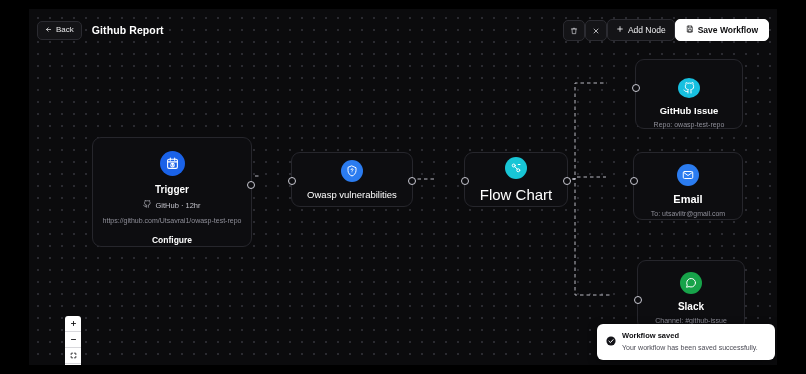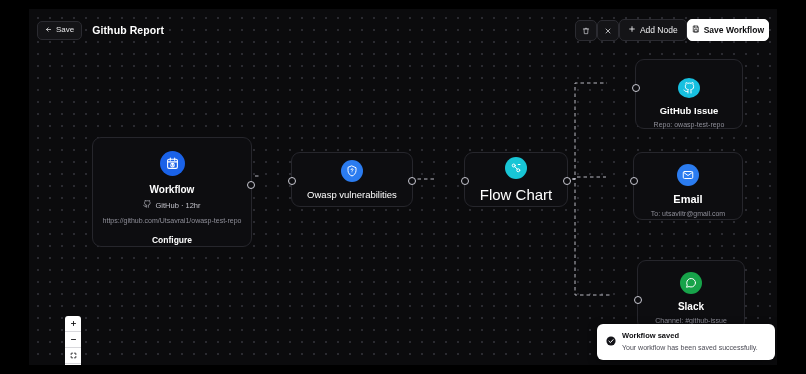--- a/index.html
+++ b/index.html
@@ -107,21 +107,21 @@
   .save-btn {
     display: flex;
     align-items: center;
     gap: 4px;
     background: #ffffff;
     border: 1px solid #ffffff;
     border-radius: 5px;
     color: #0d0d0f;
     font-size: 8.5px;
     font-weight: bold;
-    padding: 5px 4px;
+    padding: 5px 10px;
     line-height: 1;
     cursor: pointer;
   }
 
   
   .node {
     position: absolute;
     background: #0d0d10;
     border: 1px solid #26262c;
     border-radius: 9px;
@@ -341,21 +341,21 @@
     <div class="node" id="node-trigger">
       <div class="node-icon">
         <svg width="13" height="13" viewBox="0 0 24 24" fill="none" stroke="#ffffff" stroke-width="2" stroke-linecap="round">
           <rect x="3" y="4" width="18" height="17" rx="2.5"></rect>
           <path d="M3 9 H21"></path>
           <path d="M8 2 V6 M16 2 V6"></path>
           <circle cx="12" cy="15" r="3.2"></circle>
           <path d="M12 13.6 V15 L13 15.7"></path>
         </svg>
       </div>
-      <div class="node-title">Workflow</div>
+      <div class="node-title">Trigger</div>
       <div class="node-sub-row">
         <span>
           <svg width="8" height="8" viewBox="0 0 24 24" fill="none" stroke="#c3c3cb" stroke-width="2" stroke-linecap="round" stroke-linejoin="round">
             <path d="M9 19c-5 1.5-5-2.5-7-3m14 6v-3.9a3.4 3.4 0 0 0-.9-2.6c3-.3 6.2-1.5 6.2-6.7A5.2 5.2 0 0 0 20 4.8a4.9 4.9 0 0 0-.1-3.6s-1.1-.3-3.6 1.4a12.3 12.3 0 0 0-6.6 0C7.2.9 6.1 1.2 6.1 1.2A4.9 4.9 0 0 0 6 4.8a5.2 5.2 0 0 0-1.4 3.6c0 5.2 3.2 6.4 6.2 6.7a3.4 3.4 0 0 0-.9 2.6V22"></path>
           </svg>
         </span>
         <span>GitHub · 12hr</span>
       </div>
       <div class="node-link">https://github.com/Utsavrai1/owasp-test-repo</div>
       <div class="node-action">Configure</div>
@@ -447,21 +447,21 @@
   </div>
 
   <div class="header">
     <div class="hdr-left">
       <div class="back-btn">
         <span>
           <svg width="7" height="7" viewBox="0 0 24 24" fill="none" stroke="#e8e8ea" stroke-width="2.6" stroke-linecap="round" stroke-linejoin="round">
             <path d="M19 12 H5 M11 6 L5 12 L11 18"></path>
           </svg>
         </span>
-        <span>Save</span>
+        <span>Back</span>
       </div>
       <div class="page-title">Github Report</div>
     </div>
     <div class="hdr-right">
       <div class="icon-btn">
         <span>
           <svg width="8" height="8" viewBox="0 0 24 24" fill="none" stroke="#d8d8dc" stroke-width="2" stroke-linecap="round" stroke-linejoin="round">
             <path d="M4 6 H20 M9 6 V4 h6 v2 M6 6 l1 14 h10 l1-14"></path>
           </svg>
         </span>

